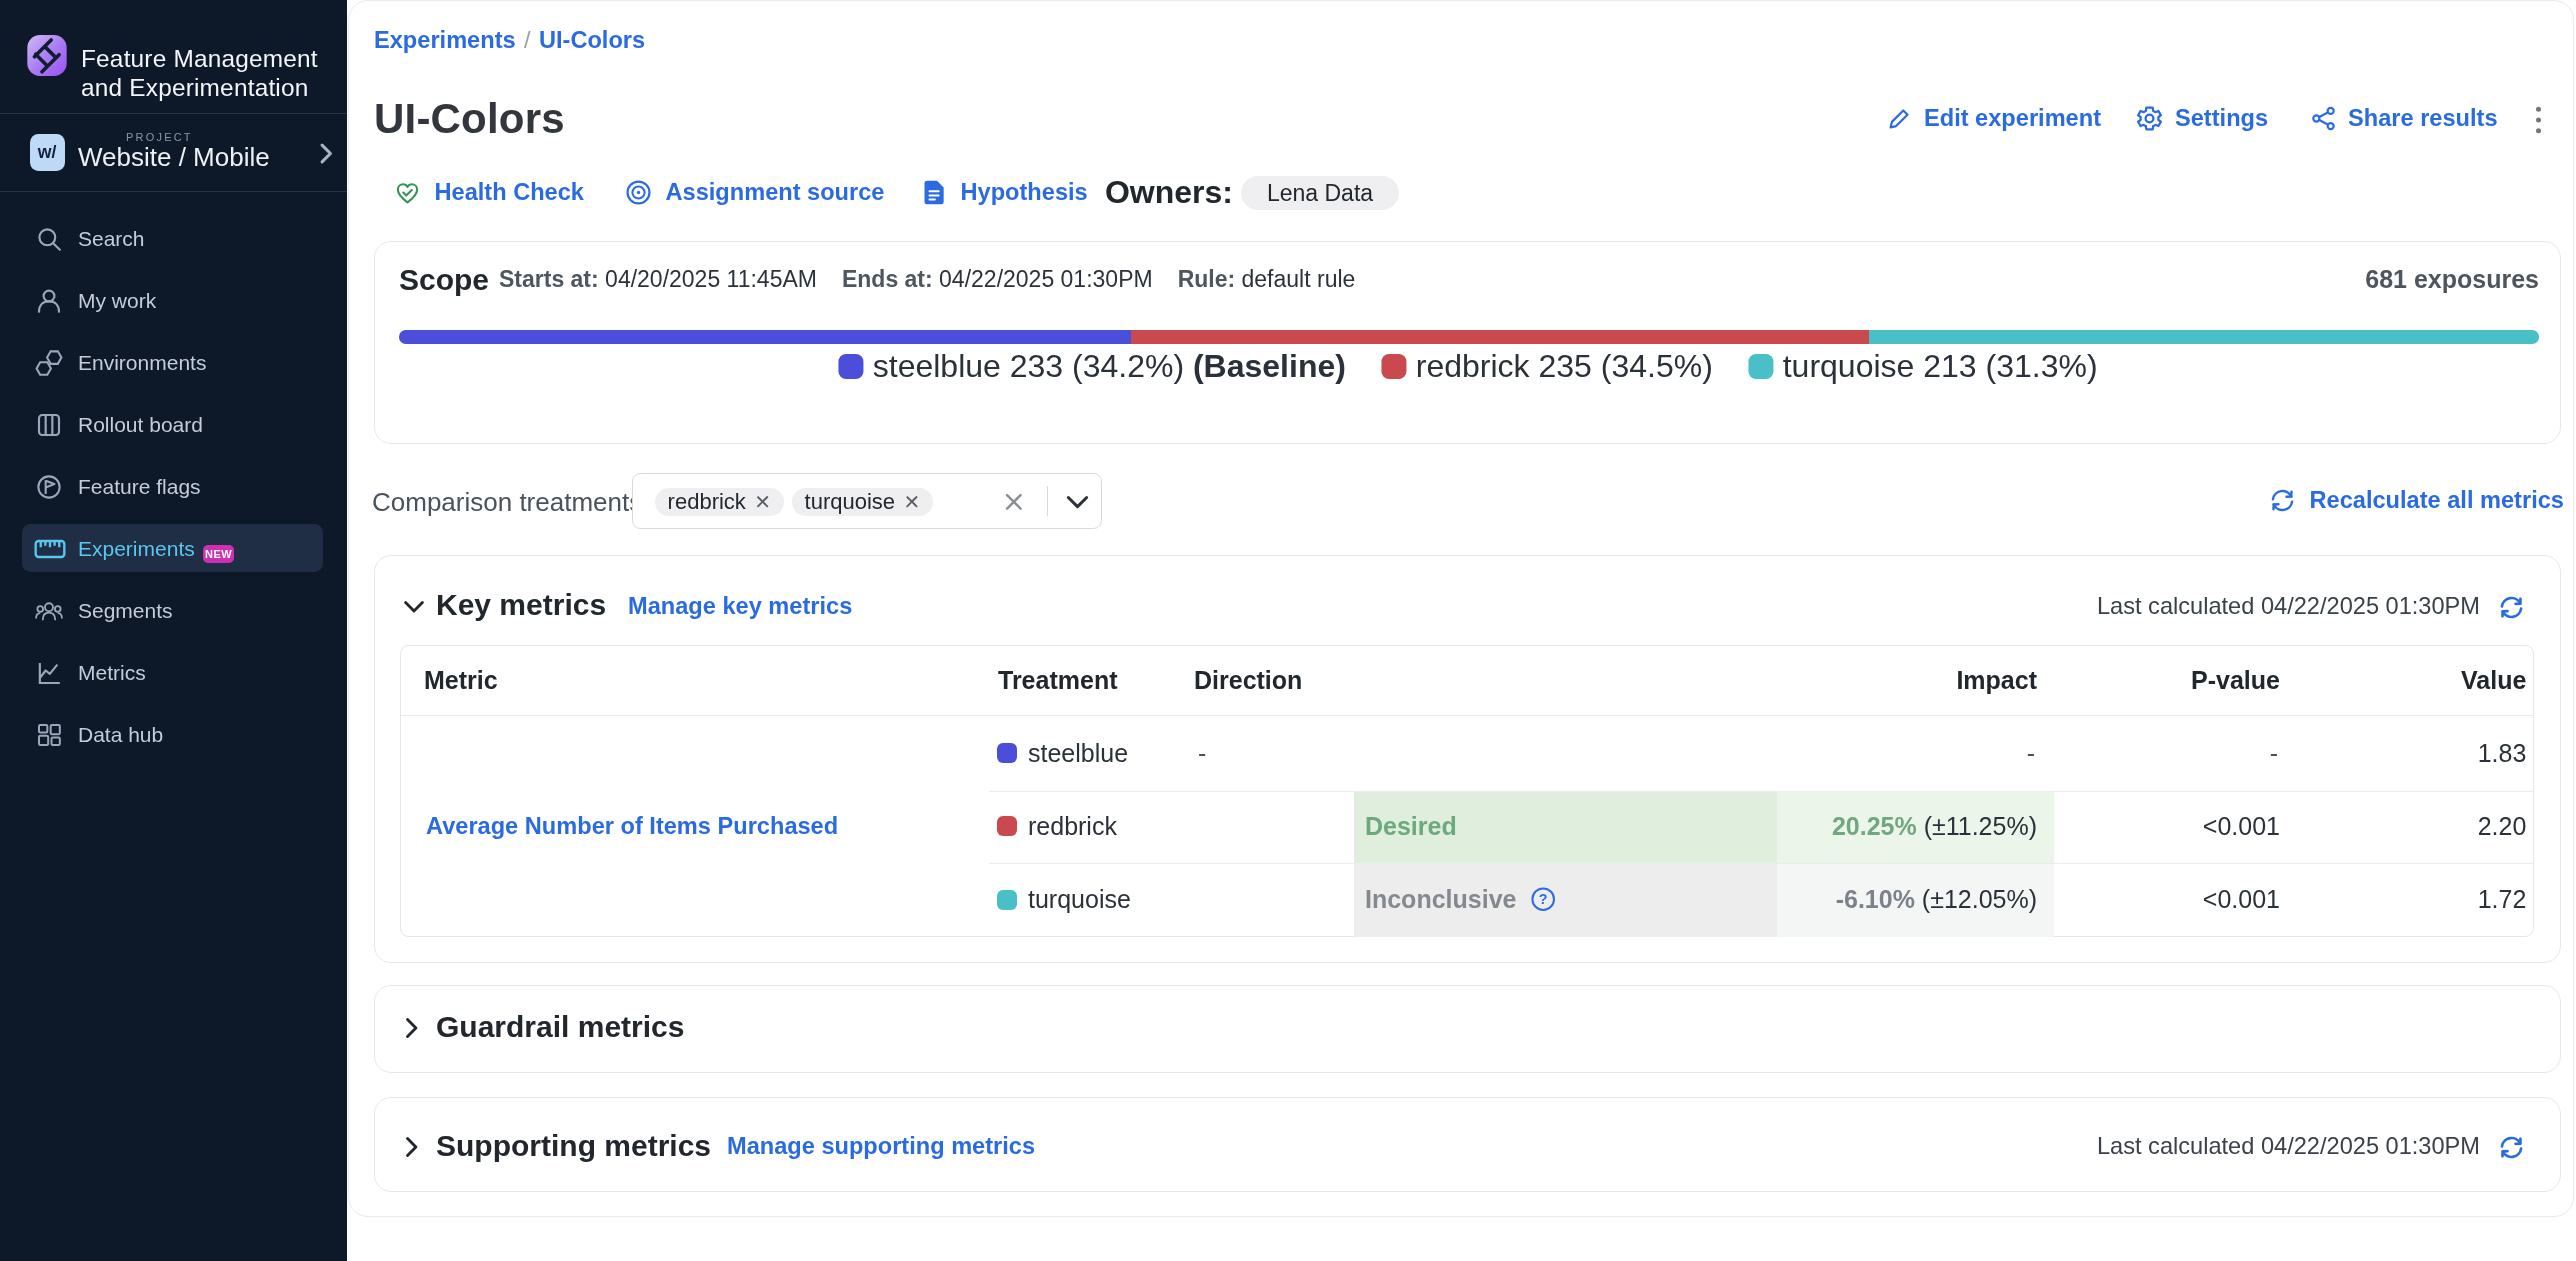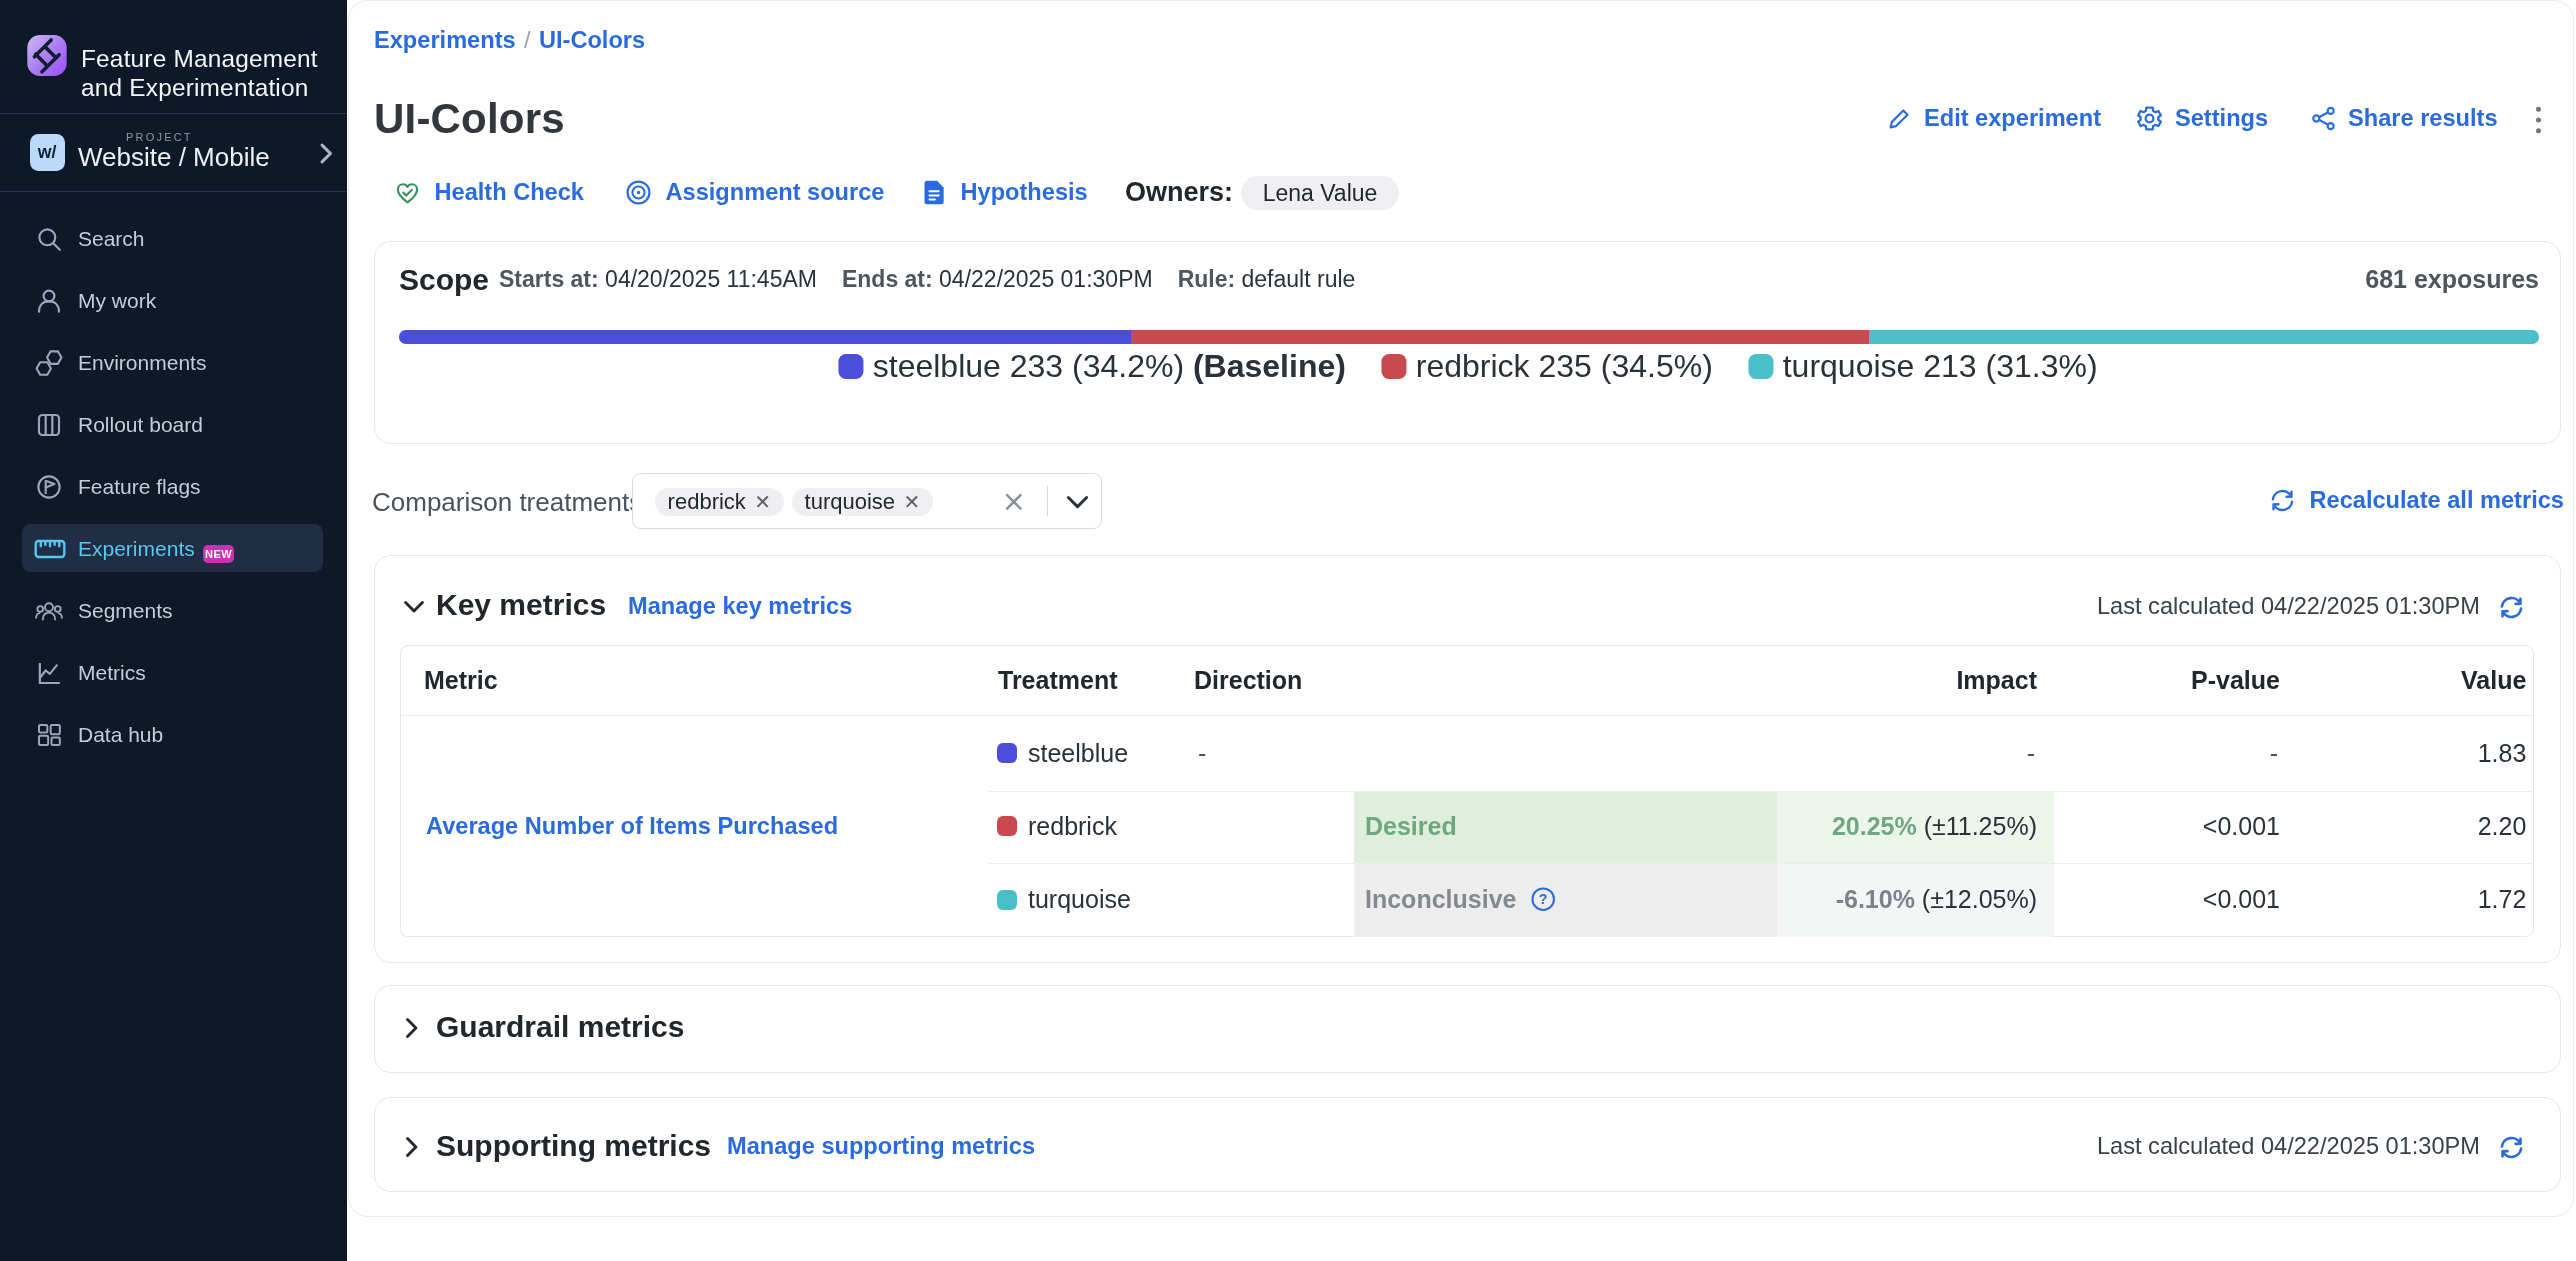--- a/index.html
+++ b/index.html
@@ -20,21 +20,21 @@
   .mi .t { position:absolute; left:78px; font-size:21px; color:#c5ccd9; }
   .mi-hl { position:absolute; left:22px; top:524px; width:301px; height:48px; border-radius:8.4px; background:#1f2d45; }
   .newb { position:absolute; left:203px; width:31px; height:17.7px; border-radius:5px; background:#ce30b4; color:#fff; font-size:11px; font-weight:700; letter-spacing:0.4px; display:flex; align-items:center; justify-content:center; }
   
   .panel { position:absolute; left:348px; top:0px; width:2226px; height:1217px; border:0.8px solid #e8e9eb; border-radius:20px; background:#fff; }
   .crumb { position:absolute; left:374px; top:27px; font-size:23.6px; font-weight:700; color:#2a6be2;text-align:right; }
   .crumb .sep { color:#9aa1ab; font-weight:400; padding:0 8.4px; }
   .title { position:absolute; left:374px; top:95px; font-size:42px; font-weight:700; color:#33373d; letter-spacing:0.2px; }
   .toplink { position:absolute; display:flex; align-items:center; gap:11px; height:34px; top:101px; font-size:23.6px; font-weight:700; color:#2a6be2; }
   .alink { position:absolute; display:flex; align-items:center; gap:13.5px; height:34px; top:175px; font-size:23.6px; font-weight:700; color:#2a6be2; }
-  .owners { position:absolute; top:175px; height:34px; display:flex; align-items:center; font-size:27px; font-weight:700; color:#22272e; }
+  .owners { position:absolute; top:175px; height:34px; display:flex; align-items:center; font-size:32px; font-weight:700; color:#22272e; }
   .pill { position:absolute; left:1241px; top:176px; width:158px; height:34px; border-radius:17px; background:#efeff1; font-size:23px; color:#22272e; display:flex; align-items:center; justify-content:center; }
   .card { position:absolute; left:374px; width:2187px; border:0.8px solid #e7e8ea; border-radius:17px; background:#fff; }
   
   .sc-meta { position:absolute; top:261px; height:37px; display:flex; align-items:center; font-size:23px; color:#2c323a; white-space:nowrap; }
   .lab { font-weight:700; color:#4e565f; }
   .bar { position:absolute; left:399px; top:330px; width:2140px; height:13.5px; border-radius:6.7px; overflow:hidden; display:flex; }
   .leg { position:absolute; top:352px; height:29px; white-space:nowrap; display:flex; align-items:center; font-size:32px; color:#2b313a; }
   .lsq2 { display:inline-block; width:25px; height:25px; border-radius:7.6px; flex:none; }
   
   .sel { position:absolute; left:632px; top:473px; width:470px; height:56px; border:0.8px solid #d8d9db; border-radius:8.4px; background:#fff; }
@@ -202,21 +202,21 @@
     <span>Assignment source</span>
   </div>
   <div class="alink" style="left:922px">
     <svg width="25" height="27" viewBox="0 0 30 32">
         <path d="M6 2 H18 L26 10 V27 A3 3 0 0 1 23 30 H6 A3 3 0 0 1 3 27 V5 A3 3 0 0 1 6 2 Z" fill="#2a6be2"></path>
         <path d="M9 14.5 H20 M9 19.5 H20 M9 24.5 H15.5" stroke="#fff" stroke-width="2.4" fill="none" stroke-linecap="round"></path>
       </svg>
     <span>Hypothesis</span>
   </div>
   <div class="owners" style="left:auto;right:1343px">Owners:</div>
-  <div class="pill">Lena Value</div>
+  <div class="pill">Lena Data</div>
 
   <div class="card" style="top:241px;height:203px"></div>
   <div class="sc-meta" style="left:399px">
       <span style="font-size:30px;font-weight:700;color:#22272e">Scope</span>
     </div>
   <div class="sc-meta" style="left:499px;gap:25px">
       <span><span class="lab">Starts at:</span> 04/20/2025 11:45AM</span>
       <span><span class="lab">Ends at:</span> 04/22/2025 01:30PM</span>
       <span><span class="lab">Rule:</span> default rule</span>
     </div>

